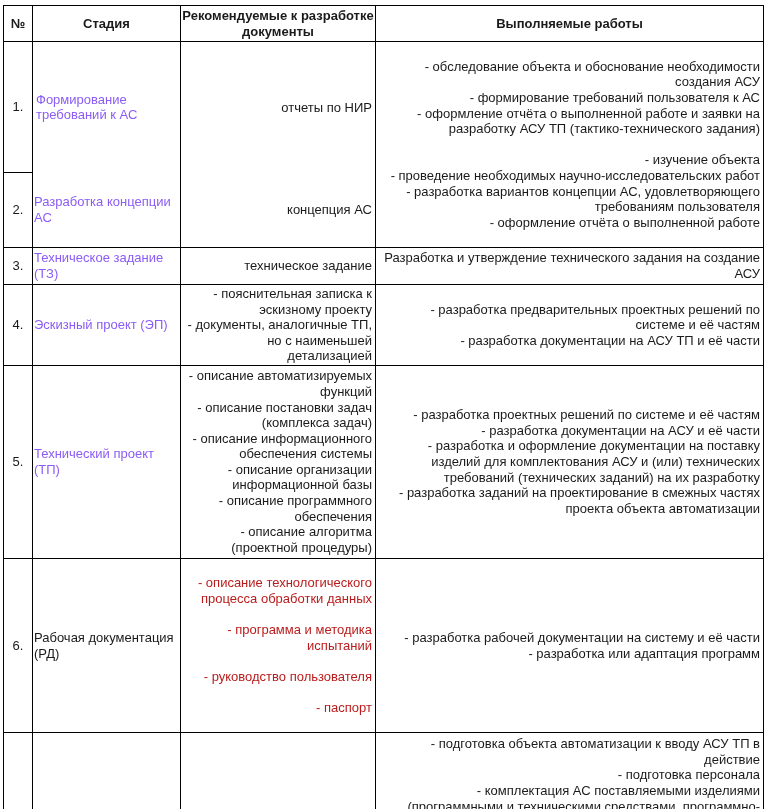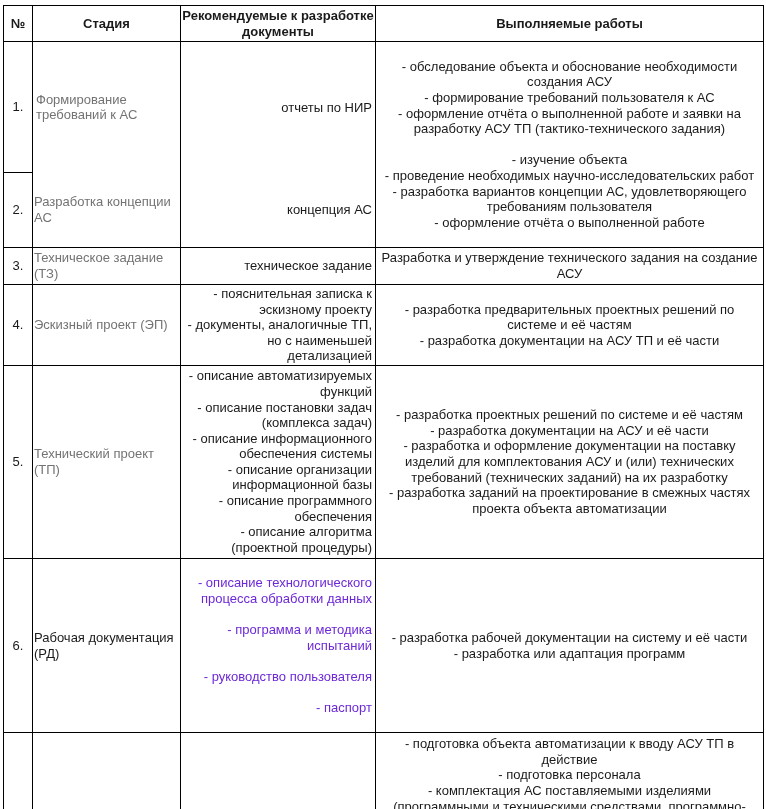--- a/index.html
+++ b/index.html
@@ -13,23 +13,23 @@
   th,td{border:1px solid #000;font-size:13px;line-height:1.2;vertical-align:middle;padding:1px 3px;word-wrap:break-word;}
   th{font-weight:bold;text-align:center;padding:2px 1px;}
   tr.hdr{height:33px;}
   tr.r1{height:100px;} tr.r2{height:57px;} tr.r3{height:37px;} tr.r4{height:58px;}
   tr.r5{height:193px;} tr.r6{height:87px;} tr.r7{height:178px;}
   td.num{text-align:center;}
   td.stage{padding:1px;}
   td.stage.leftish{text-align:left;padding-left:3px;}
   td.docs-c{text-align:right;}
   td.list{text-align:right;white-space:pre-line;}
-  td.works{text-align:center;white-space:pre-line;}
-  .link{color:#737373;text-decoration:none;cursor:pointer;}
-  .doc-link{color:#6d28d9;cursor:pointer;}
+  td.works{text-align:right;white-space:pre-line;}
+  .link{color:#8b5cf6;text-decoration:none;cursor:pointer;}
+  .doc-link{color:#b91c1c;cursor:pointer;}
   
   td.nb{border-bottom:none;}
   td.nt{border-top:none;}
 </style>
 </head>
 <body>
 
 <div class="page">
   <table>
     <colgroup>

